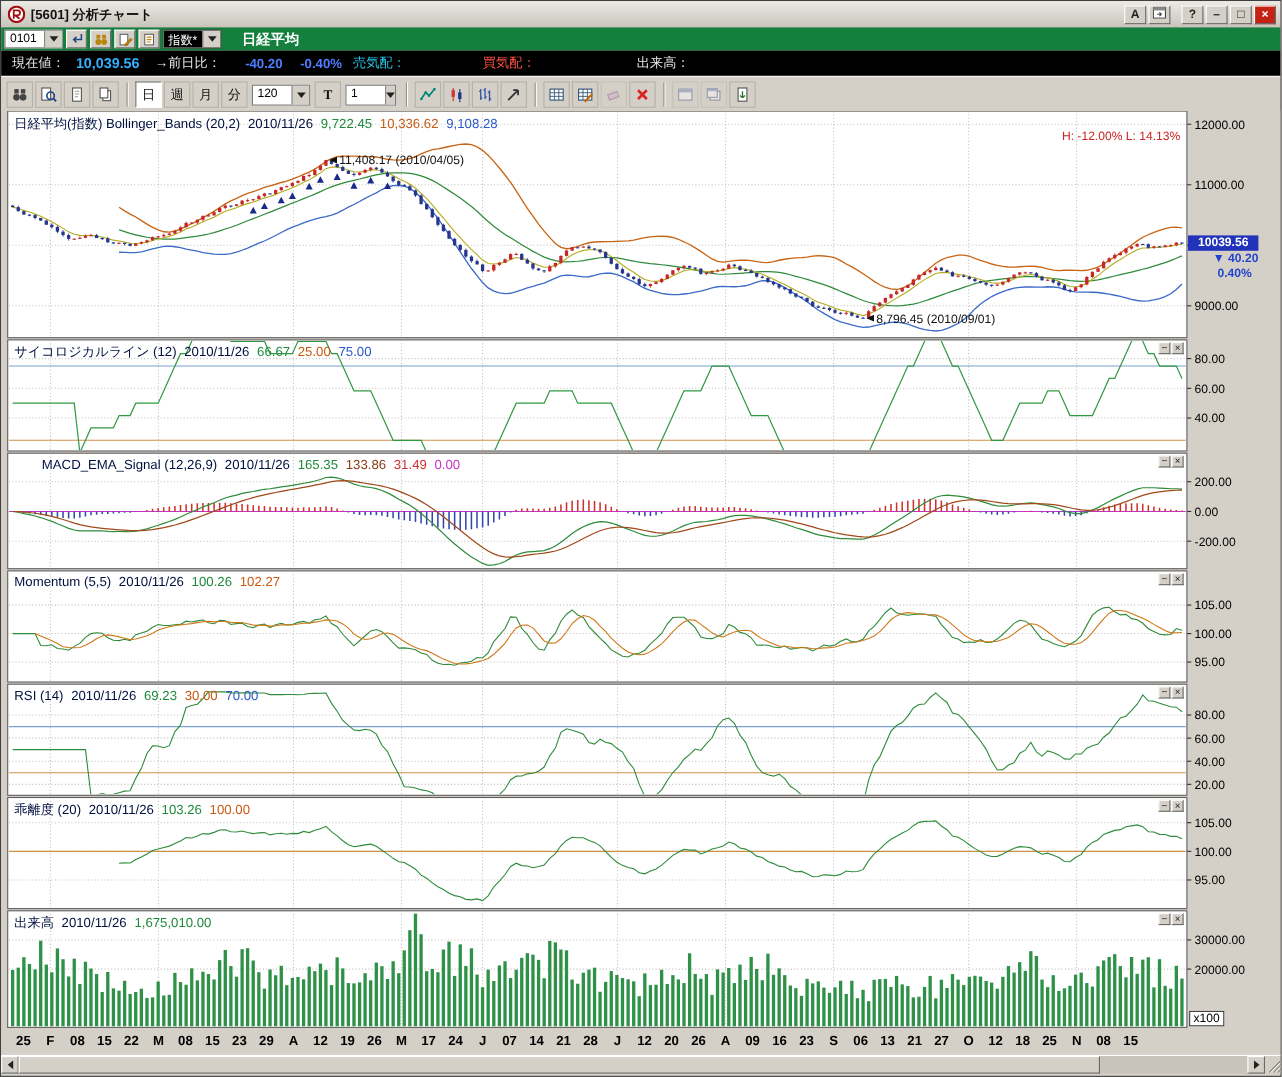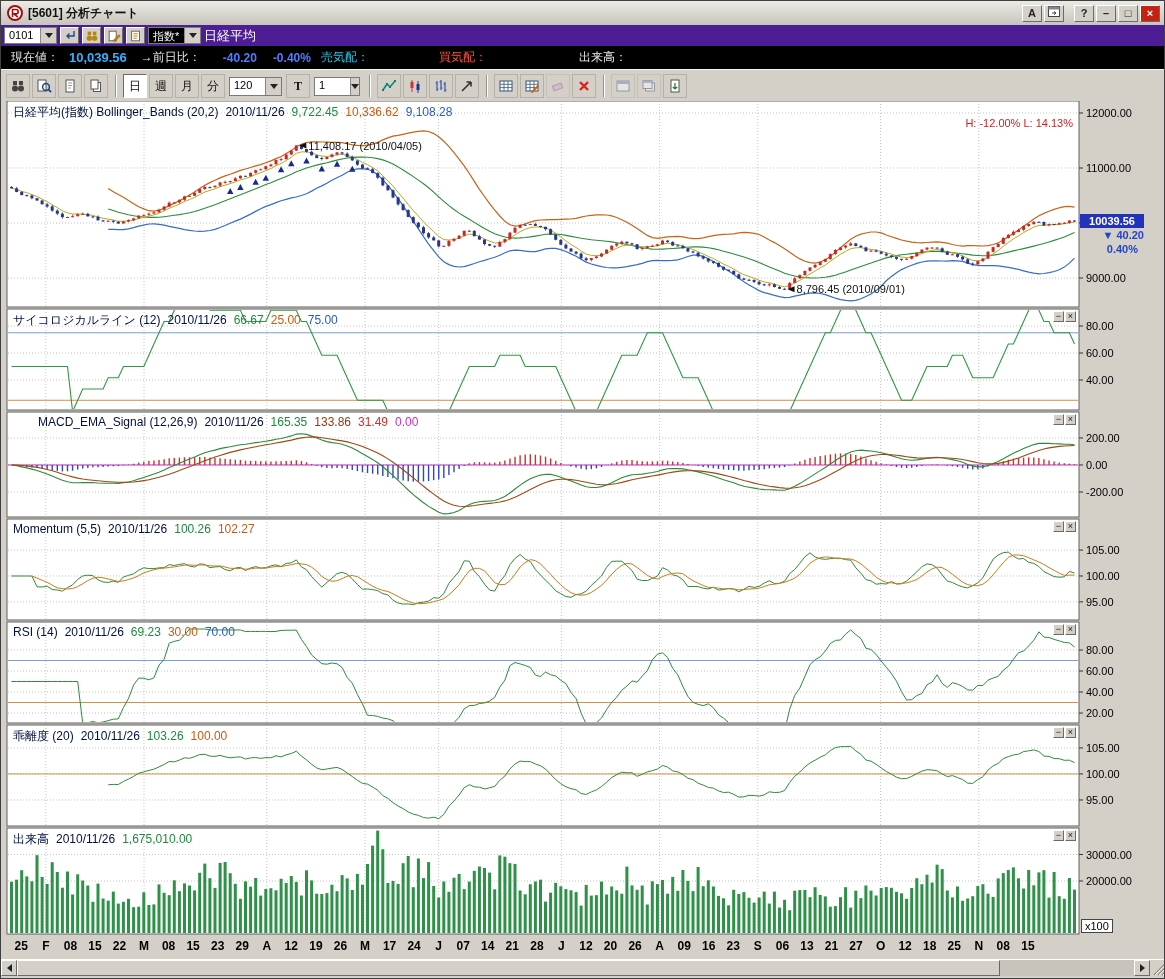--- a/index.html
+++ b/index.html
@@ -8,30 +8,30 @@
   
   .titlebar{position:absolute;top:0;left:0;right:0;height:24px;background:linear-gradient(#eceae5,#c8c4bc);
     display:flex;align-items:center;padding:0 4px;border-bottom:1px solid #98948c;}
   .app-icon{width:16px;height:16px;margin:0 5px 0 2px;flex:none;}
   .title-text{font-size:12px;font-weight:bold;color:#111;flex:1;white-space:nowrap;}
   .tb-btn{width:20px;height:17px;margin-left:2px;background:#d4d0c8;border:1px solid;border-color:#fff #6a6a6a #6a6a6a #fff;
     font-size:11px;line-height:14px;text-align:center;padding:0;font-weight:bold;color:#222;font-family:inherit;}
   .tb-btn.close{background:#c42314;color:#fff;}
   .tb-gap{width:8px;}
   
-  .symbolbar{position:absolute;top:24px;left:0;right:0;height:21px;background:#4c1d95;display:flex;align-items:center;padding-left:3px;gap:3px;}
+  .symbolbar{position:absolute;top:24px;left:0;right:0;height:21px;background:#15803d;display:flex;align-items:center;padding-left:3px;gap:3px;}
   .combo{display:inline-flex;align-items:stretch;height:17px;background:#fff;border:1px solid #7a7a7a;box-sizing:border-box;}
   .combo .val{padding:1px 3px 0 4px;font-size:11px;min-width:28px;color:#000;}
   .combo .arr{width:15px;background:#d4d0c8;border-left:1px solid #888;display:flex;align-items:center;justify-content:center;}
   .combo.dark{background:#000;}
   .combo.dark .val{color:#fff;}
   .tri-down{width:0;height:0;border-left:4px solid transparent;border-right:4px solid transparent;border-top:5px solid #222;}
   .sb-iconbtn{width:19px;height:17px;background:#d4d0c8;border:1px solid;border-color:#fff #6a6a6a #6a6a6a #fff;
     display:flex;align-items:center;justify-content:center;padding:0;}
-  .symbol-name{color:#fff;font-weight:normal;font-size:13px;white-space:nowrap;}
+  .symbol-name{color:#fff;font-weight:bold;font-size:13px;margin-left:16px;white-space:nowrap;}
   
   .quotebar{position:absolute;top:45px;left:0;right:0;height:23px;background:#000;display:flex;align-items:center;font-size:12px;padding-left:10px;white-space:nowrap;}
   .q-label{color:#e8e8e8;}
   .q-cur{color:#35b0ff;font-weight:bold;font-size:13px;margin-left:10px;}
   .q-chglbl{color:#e8e8e8;margin-left:14px;}
   .q-chg{color:#4f7dff;font-weight:bold;margin-left:22px;}
   .q-pct{color:#4f7dff;font-weight:bold;margin-left:16px;}
   .q-ask{color:#27c7e8;margin-left:10px;}
   .q-bid{color:#ff5040;margin-left:70px;}
   .q-vol{color:#e8e8e8;margin-left:92px;}

